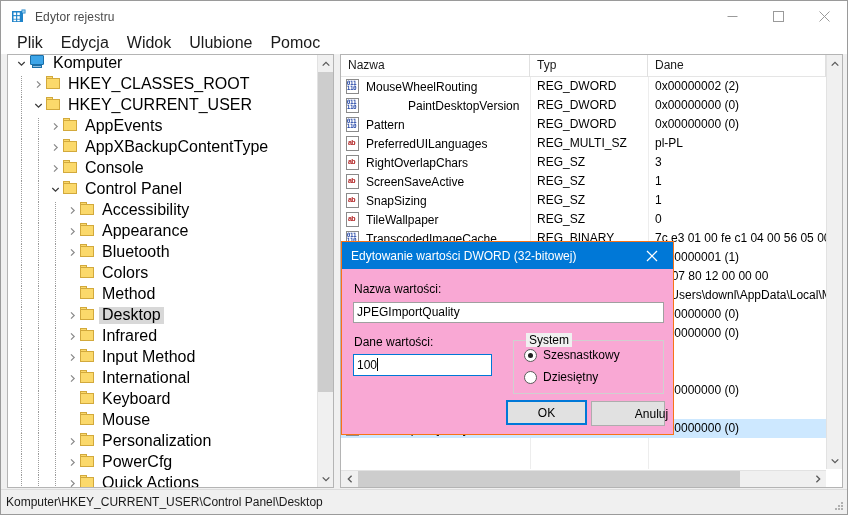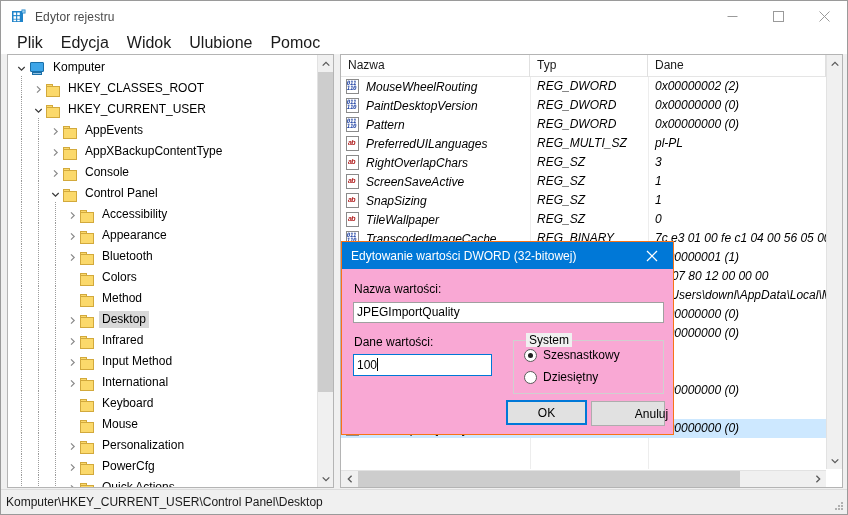--- a/index.html
+++ b/index.html
@@ -63,23 +63,23 @@
     width: 327px; height: 434px;
     background: #ffffff;
     border: 1px solid #b4b4b4;
     overflow: hidden;
   }
   .tree-inner {
     position: absolute; left: 0; top: 0; width: 310px; height: 432px;
     overflow: hidden;
   }
   .tree-row {
-    height: 21px; display: flex; align-items: flex-end;
+    height: 21px; display: flex; align-items: flex-start;
     position: relative; white-space: nowrap;
-    font-size: 12px;
+    font-size: 16px;
   }
   .tree-row .lbl { padding: 1px 3px 2px 3px; line-height: 14px; }
   .tree-row.selected .lbl { background: #d8d8d8; }
   .twisty {
     width: 16px; height: 16px; flex: none;
     display: flex; align-items: center; justify-content: center;
     color: #555; font-size: 9px;
   }
   .twisty svg { display: block; }
   .folder {
@@ -140,21 +140,21 @@
     height: 22px; line-height: 21px; padding-left: 7px;
     font-size: 12px; color: #1a1a1a;
     border-right: 1px solid #e0e0e0;
   }
   .lv-body {
     position: absolute; left: 0; top: 22px; width: 485px; height: 392px;
     overflow: hidden;
   }
   .lv-row {
     height: 19px; display: flex; align-items: flex-end;
-    font-size: 12px; position: relative; font-style: italic;
+    font-size: 12px; position: relative;
   }
   .lv-row.selected { background: #cde8ff; }
   .lv-cell { height: 19px; line-height: 18px; overflow: hidden; white-space: nowrap; }
   .lv-cell.name { display: flex; align-items: center; padding-left: 4px; }
   .lv-cell.type { padding-left: 7px; }
   .lv-cell.data { padding-left: 7px; }
   .vcol { position: absolute; top: 0; width: 1px; height: 392px; background: #ededed; }
 
   .ico {
     width: 16px; height: 15px; flex: none; margin-right: 5px; position: relative;
@@ -642,21 +642,21 @@
             <span class="ico dword">
               <span class="sheet"></span>
               <span class="txt">011<br>110</span>
             </span>
             <span>MouseWheelRouting</span>
           </div>
           <div class="lv-cell type" style="width: 118px;">REG_DWORD</div>
           <div class="lv-cell data" style="width: 178px;">0x00000002 (2)</div>
         </div>
         <div class="lv-row" style="position: absolute; left: 0px; width: 485px; top: 19px;">
-          <div class="lv-cell name" style="width: 189px;">
+          <div class="lv-cell name" style="width: 189px; gap: 42px;">
             <span class="ico dword">
               <span class="sheet"></span>
               <span class="txt">011<br>110</span>
             </span>
             <span>PaintDesktopVersion</span>
           </div>
           <div class="lv-cell type" style="width: 118px;">REG_DWORD</div>
           <div class="lv-cell data" style="width: 178px;">0x00000000 (0)</div>
         </div>
         <div class="lv-row" style="position: absolute; left: 0px; width: 485px; top: 38px;">

